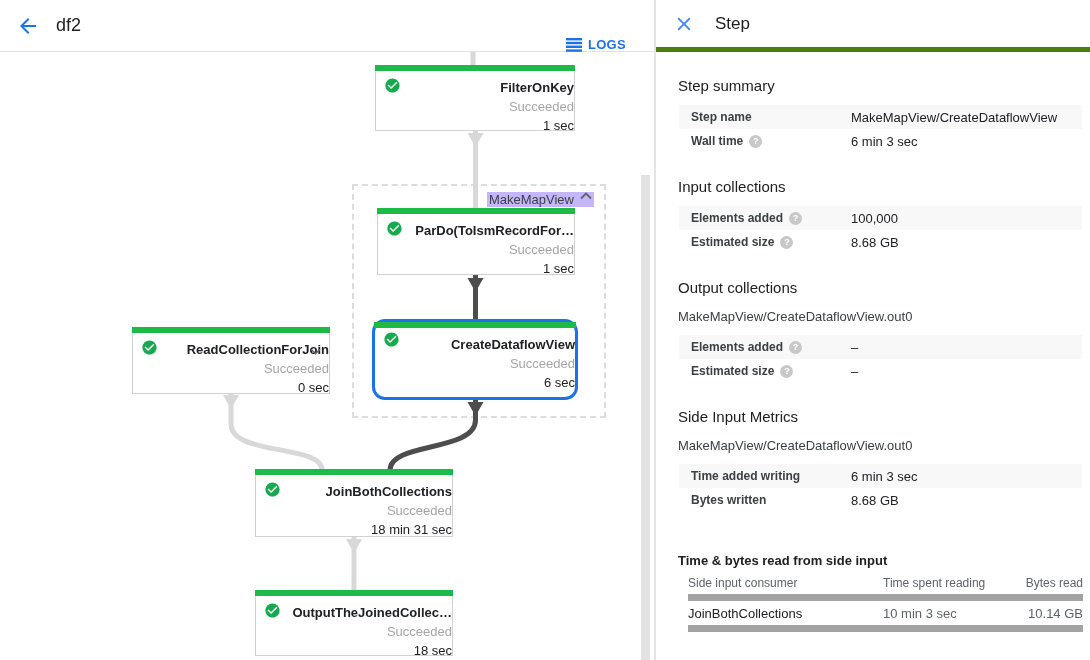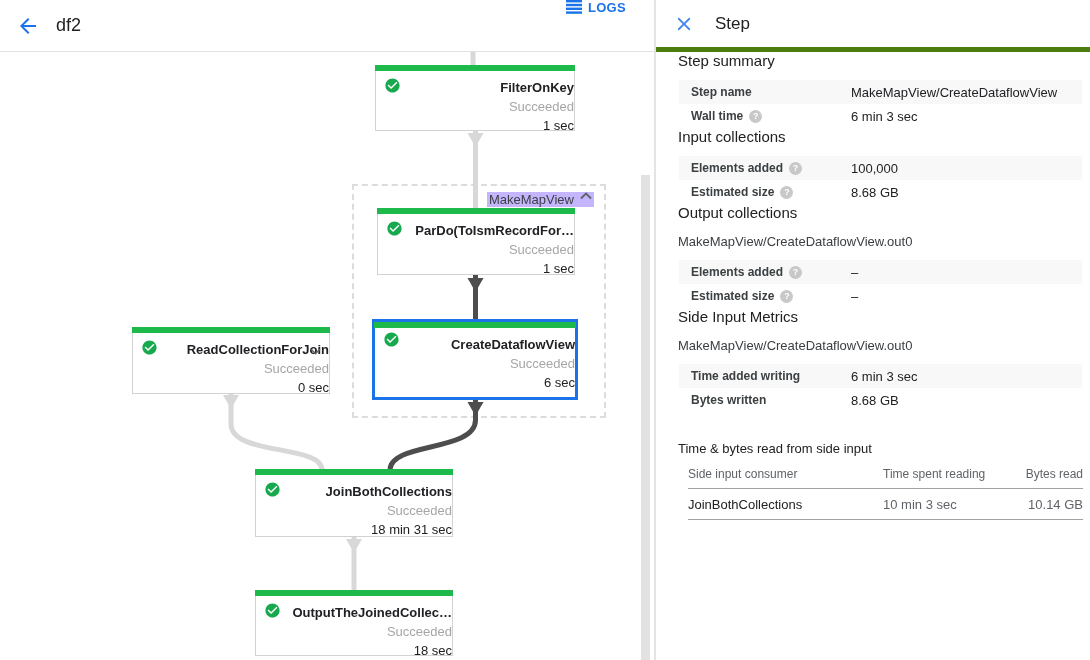--- a/index.html
+++ b/index.html
@@ -11,21 +11,21 @@
 
   
   .graph-panel { position:absolute; left:0; top:0; width:654px; height:660px; background:#fff; }
   .app-header {
     position:absolute; left:0; top:0; width:654px; height:52px; background:#fff;
     border-bottom:1px solid #e2e2e2; z-index:6; display:flex; align-items:center;
   }
   .back-btn { margin-left:16px; width:24px; height:24px; cursor:pointer; color:#1a73e8; }
   .job-title { margin-left:16px; font-size:18px; color:#212121; }
   .logs-btn {
-    position:absolute; right:28px; top:0; height:52px; display:flex; align-items:flex-start;
+    position:absolute; right:28px; top:0; height:52px; display:flex; align-items:flex-end;
     color:#1a73e8; font-size:13px; font-weight:bold; letter-spacing:.3px; cursor:pointer;
   }
   .logs-btn svg { margin-right:6px; }
 
   .edges { position:absolute; left:0; top:0; z-index:2; }
   .group-box {
     position:absolute; left:352px; top:184px; width:254px; height:234px;
     border:2px dashed #dcdcdc; background:transparent; z-index:1;
   }
   .group-label {
@@ -56,37 +56,37 @@
   
   .detail-panel {
     position:absolute; left:654px; top:0; width:436px; height:660px;
     background:#fff; border-left:2px solid #e4e4e4;
   }
   .panel-header { height:52px; border-bottom:5px solid #4d7c0f; display:flex; align-items:center; }
   .close-btn { margin-left:17px; width:22px; height:22px; color:#4285f4; cursor:pointer; }
   .panel-title { margin-left:20px; font-size:17px; color:#212121; }
 
   .panel-body { padding:0 8px 0 22px; }
-  .section-heading { font-size:15px; color:#212121; }
+  .section-heading { font-size:15px; color:#212121; margin-top:25px; }
   .collection-name { font-size:13px; color:#3c4043; margin-top:13px; }
   .kv { margin-top:11px; margin-left:1px; }
   .kv-row { display:flex; align-items:center; height:24px; padding:0 12px; }
   .kv-row.striped { background:#f8f8f8; }
   .kv-label { width:160px; font-size:12px; font-weight:bold; color:#3c4043; display:flex; align-items:center; }
   .kv-value { font-size:13px; color:#202124; }
   .help-icon {
     display:inline-block; width:13px; height:13px; margin-left:6px; border-radius:50%;
     background:#c8c8c8; color:#fff; font-size:9px; font-weight:bold; line-height:13px;
     text-align:center; cursor:pointer;
   }
   .help-icon::after { content:"?"; }
 
-  .sit-heading { font-size:13px; font-weight:normal; color:#212121; margin-top:29px; }
+  .sit-heading { font-size:13px; font-weight:bold; color:#212121; margin-top:41px; }
   .sit-table { margin-left:10px; margin-top:4px; width:395px; }
-  .sit-head, .sit-row { display:flex; align-items:center; border-bottom:1px solid #a3a3a3; }
+  .sit-head, .sit-row { display:flex; align-items:center; border-bottom:7px solid #a3a3a3; }
   .sit-head { height:29px; font-size:12px; color:#5f6368; }
   .sit-row { height:31px; font-size:13px; }
   .sit-col1 { flex:1; }
   .sit-col2 { width:120px; }
   .sit-col3 { width:80px; text-align:right; }
   .sit-row .sit-col1 { color:#202124; }
   .sit-row .sit-col2, .sit-row .sit-col3 { color:#5f6368; }
 </style>
 </head>
 <body>
@@ -164,21 +164,21 @@
             <path fill="currentColor" d="M12 2C6.48 2 2 6.48 2 12s4.48 10 10 10 10-4.48 10-10S17.52 2 12 2zm-2 15l-5-5 1.41-1.41L10 14.17l7.59-7.59L19 8l-9 9z"></path>
           </svg></span>
       <span class="node-expander"><svg width="11" height="7" viewBox="0 0 12 8">
             <path fill="none" stroke="#5f6368" stroke-width="1.8" d="M1 1.5 L6 6.5 L11 1.5"></path>
           </svg></span>
       <div class="node-title">ReadCollectionForJoin</div>
       <div class="node-status">Succeeded</div>
       <div class="node-time">0 sec</div>
     </div>
 
-    <div class="node selected" style="left:372px; top:319px; width:206px; height:81px;">
+    <div class="node selected" style="left:372px; top:319px; width:206px; height:81px;border-radius:13px;">
       <div class="node-bar"></div>
       <span class="node-check"><svg viewBox="0 0 24 24" width="17" height="17">
             <path fill="currentColor" d="M12 2C6.48 2 2 6.48 2 12s4.48 10 10 10 10-4.48 10-10S17.52 2 12 2zm-2 15l-5-5 1.41-1.41L10 14.17l7.59-7.59L19 8l-9 9z"></path>
           </svg></span>
       <div class="node-title">CreateDataflowView</div>
       <div class="node-status">Succeeded</div>
       <div class="node-time">6 sec</div>
     </div>
 
     <div class="node" style="left:255px; top:469px; width:198px; height:68px;">

